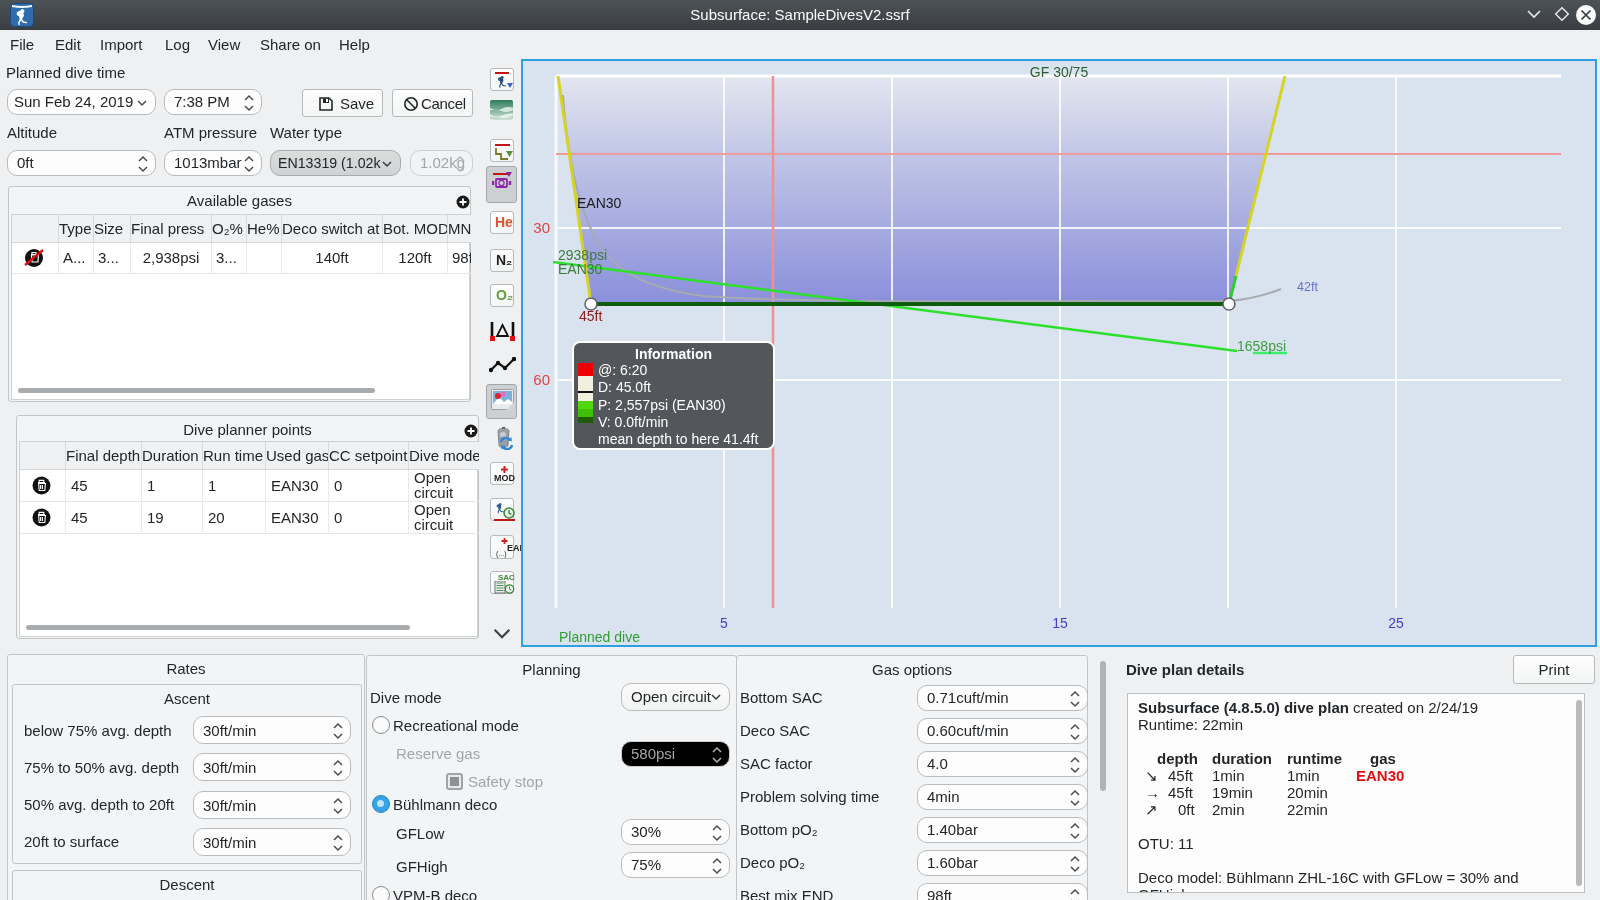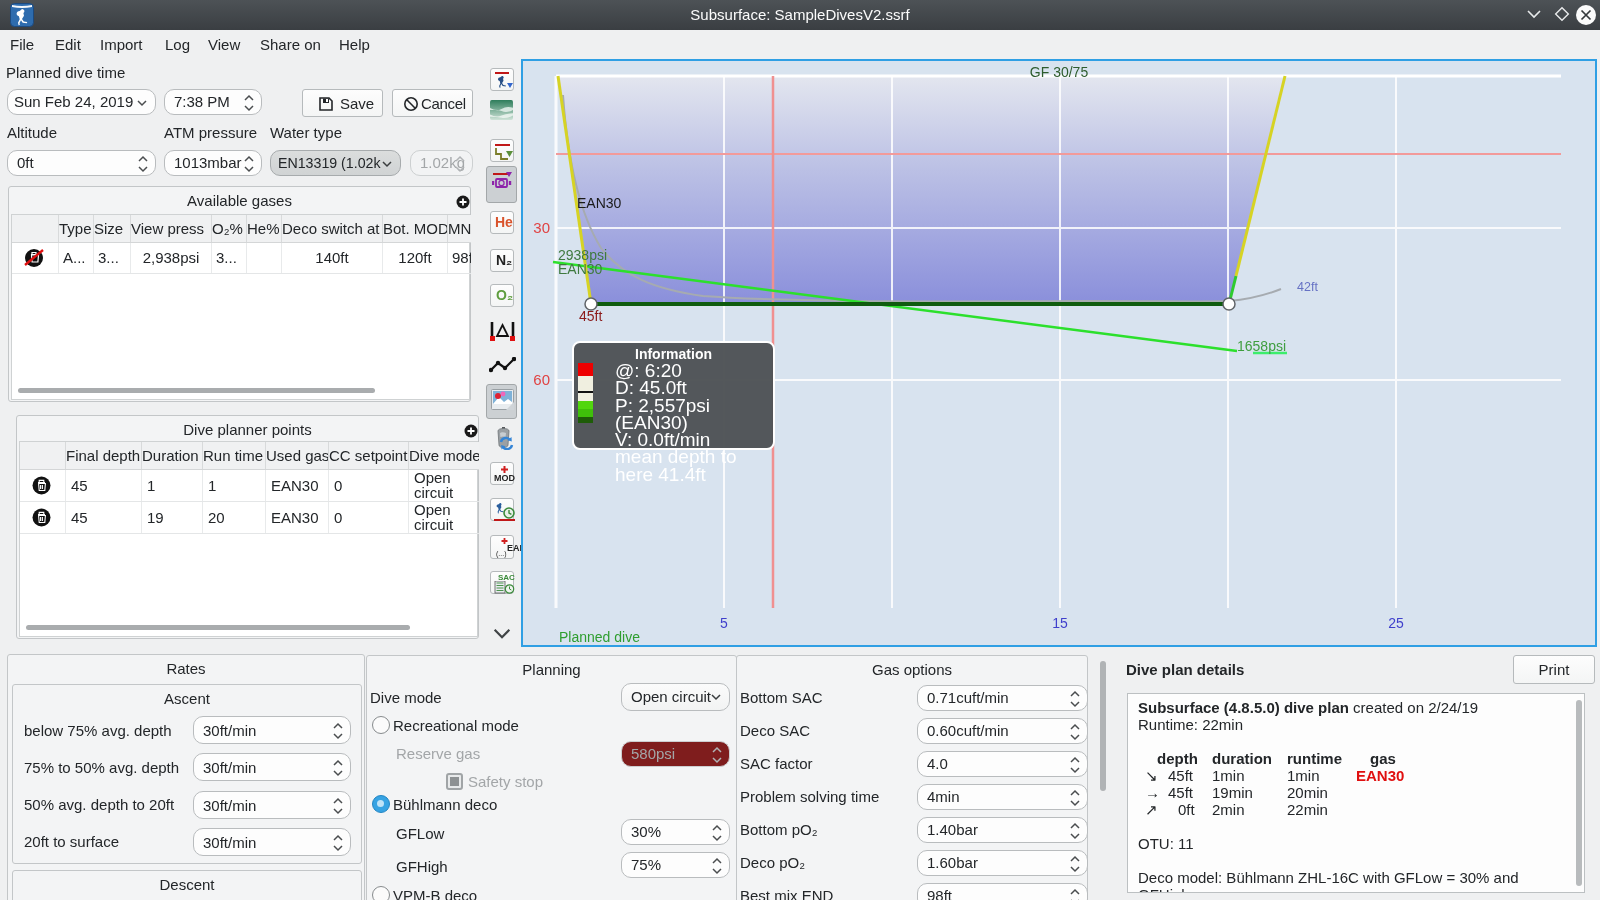--- a/index.html
+++ b/index.html
@@ -127,21 +127,21 @@
   <div class="gtitle">Available gases</div>
   <svg class="plusbtn" style="right:0px;top:8px" width="14" height="14" viewBox="0 0 14 14">
     <circle cx="7" cy="7" r="6.5" fill="#1a1a1a"></circle>
     <path d="M7 3.5 V10.5 M3.5 7 H10.5" stroke="#fff" stroke-width="1.8"></path>
   </svg>
   <div class="tbl" style="left:2px;top:27px;width:459px;height:186px">
 
     <div class="th" style="left:0;top:0;width:47px;height:27px"></div>
     <div class="th" style="left:47px;top:0;width:35px;height:27px;line-height:27px">Type</div>
     <div class="th" style="left:82px;top:0;width:37px;height:27px;line-height:27px">Size</div>
-    <div class="th" style="left:119px;top:0;width:81px;height:27px;line-height:27px">View press</div>
+    <div class="th" style="left:119px;top:0;width:81px;height:27px;line-height:27px">Final press</div>
     <div class="th" style="left:200px;top:0;width:35px;height:27px;line-height:27px">O₂%</div>
     <div class="th" style="left:235px;top:0;width:35px;height:27px;line-height:27px">He%</div>
     <div class="th" style="left:270px;top:0;width:101px;height:27px;line-height:27px">Deco switch at</div>
     <div class="th" style="left:371px;top:0;width:65px;height:27px;line-height:27px">Bot. MOD</div>
     <div class="th" style="left:436px;top:0;width:23px;height:27px;line-height:27px;border-right:none">MND</div>
     <div class="abs" style="left:0;top:27px;width:459px;height:1px;background:#d4d6d7"></div>
 
     <div class="td" style="left:0;top:28px;width:47px;height:30px">
       <svg class="abs" style="left:11px;top:4px" width="26" height="22" viewBox="0 0 26 22">
         <circle cx="11" cy="11" r="9" fill="#111"></circle>
@@ -396,21 +396,21 @@
   <div class="abs" style="left:0;top:3px;width:100%;text-align:center;font-size:14px;font-weight:bold">Information</div>
   <div class="abs" style="left:4px;top:20px;width:15px;height:60px">
     <div style="height:13px;background:#ee0000"></div>
     <div style="height:15px;background:#f0efe0"></div>
     <div style="height:2px;background:#111"></div>
     <div style="height:8px;background:#f0efe0"></div>
     <div style="height:8px;background:#52d60e"></div>
     <div style="height:8px;background:#3fbf0a"></div>
     <div style="height:6px;background:#1e5c08"></div>
   </div>
-  <div class="abs" style="left:41px;top:19px;font-size:19px;line-height:17.3px">@: 6:20<br>D: 45.0ft<br>P: 2,557psi (EAN30)<br>V: 0.0ft/min<br>mean depth to here 41.4ft</div>
+  <div class="abs" style="left:24px;top:19px;font-size:14px;line-height:17.3px">@: 6:20<br>D: 45.0ft<br>P: 2,557psi (EAN30)<br>V: 0.0ft/min<br>mean depth to here 41.4ft</div>
 </div>
 
 <div class="group" style="left:7px;top:654px;width:358px;height:261px">
   <div class="gtitle">Rates</div>
   <div class="group" style="left:4px;top:29px;width:350px;height:180px;background:#f3f4f5">
     <div class="gtitle">Ascent</div>
   </div>
   <div class="group" style="left:4px;top:215px;width:350px;height:60px;background:#f3f4f5">
     <div class="gtitle">Descent</div>
   </div>
@@ -454,21 +454,21 @@
 <div class="abs glabel" style="left:370px;top:689px">Dive mode</div>
 <div class="field" style="left:621px;top:683px;width:109px;height:28px;background:linear-gradient(#fbfbfb,#f2f3f3)">
   <span class="val" style="top:4px">Open circuit</span>
   <svg class="droparr" width="12" height="8" viewBox="0 0 12 8">
       <path d="M2 2 L6 6 L10 2" stroke="#3a3d3f" stroke-width="1.5" fill="none"></path>
     </svg>
 </div>
 <div class="radio" style="left:372px;top:716px"></div>
 <div class="abs glabel" style="left:393px;top:717px">Recreational mode</div>
 <div class="abs glabel dis" style="left:396px;top:745px">Reserve gas</div>
-<div class="field" style="left:621px;top:741px;width:109px;height:26px;background:#7f1d1d;border-color:#ccced0">
+<div class="field" style="left:621px;top:741px;width:109px;height:26px;background:#000000;border-color:#ccced0">
   <span class="val dis">580psi</span>
   <svg class="spinarr" width="12" height="18" viewBox="0 0 12 18">
       <path d="M2 6 L6 2 L10 6" stroke="#b0b3b5" stroke-width="1.5" fill="none"></path>
       <path d="M2 12 L6 16 L10 12" stroke="#b0b3b5" stroke-width="1.5" fill="none"></path>
     </svg>
 </div>
 <div class="abs" style="left:446px;top:773px;width:17px;height:17px;border:2px solid #a0a4a6;border-radius:3px;background:#e8eaeb">
   <div class="abs" style="left:2px;top:2px;width:9px;height:9px;background:#8d9193"></div>
 </div>
 <div class="abs glabel dis" style="left:468px;top:773px">Safety stop</div>

